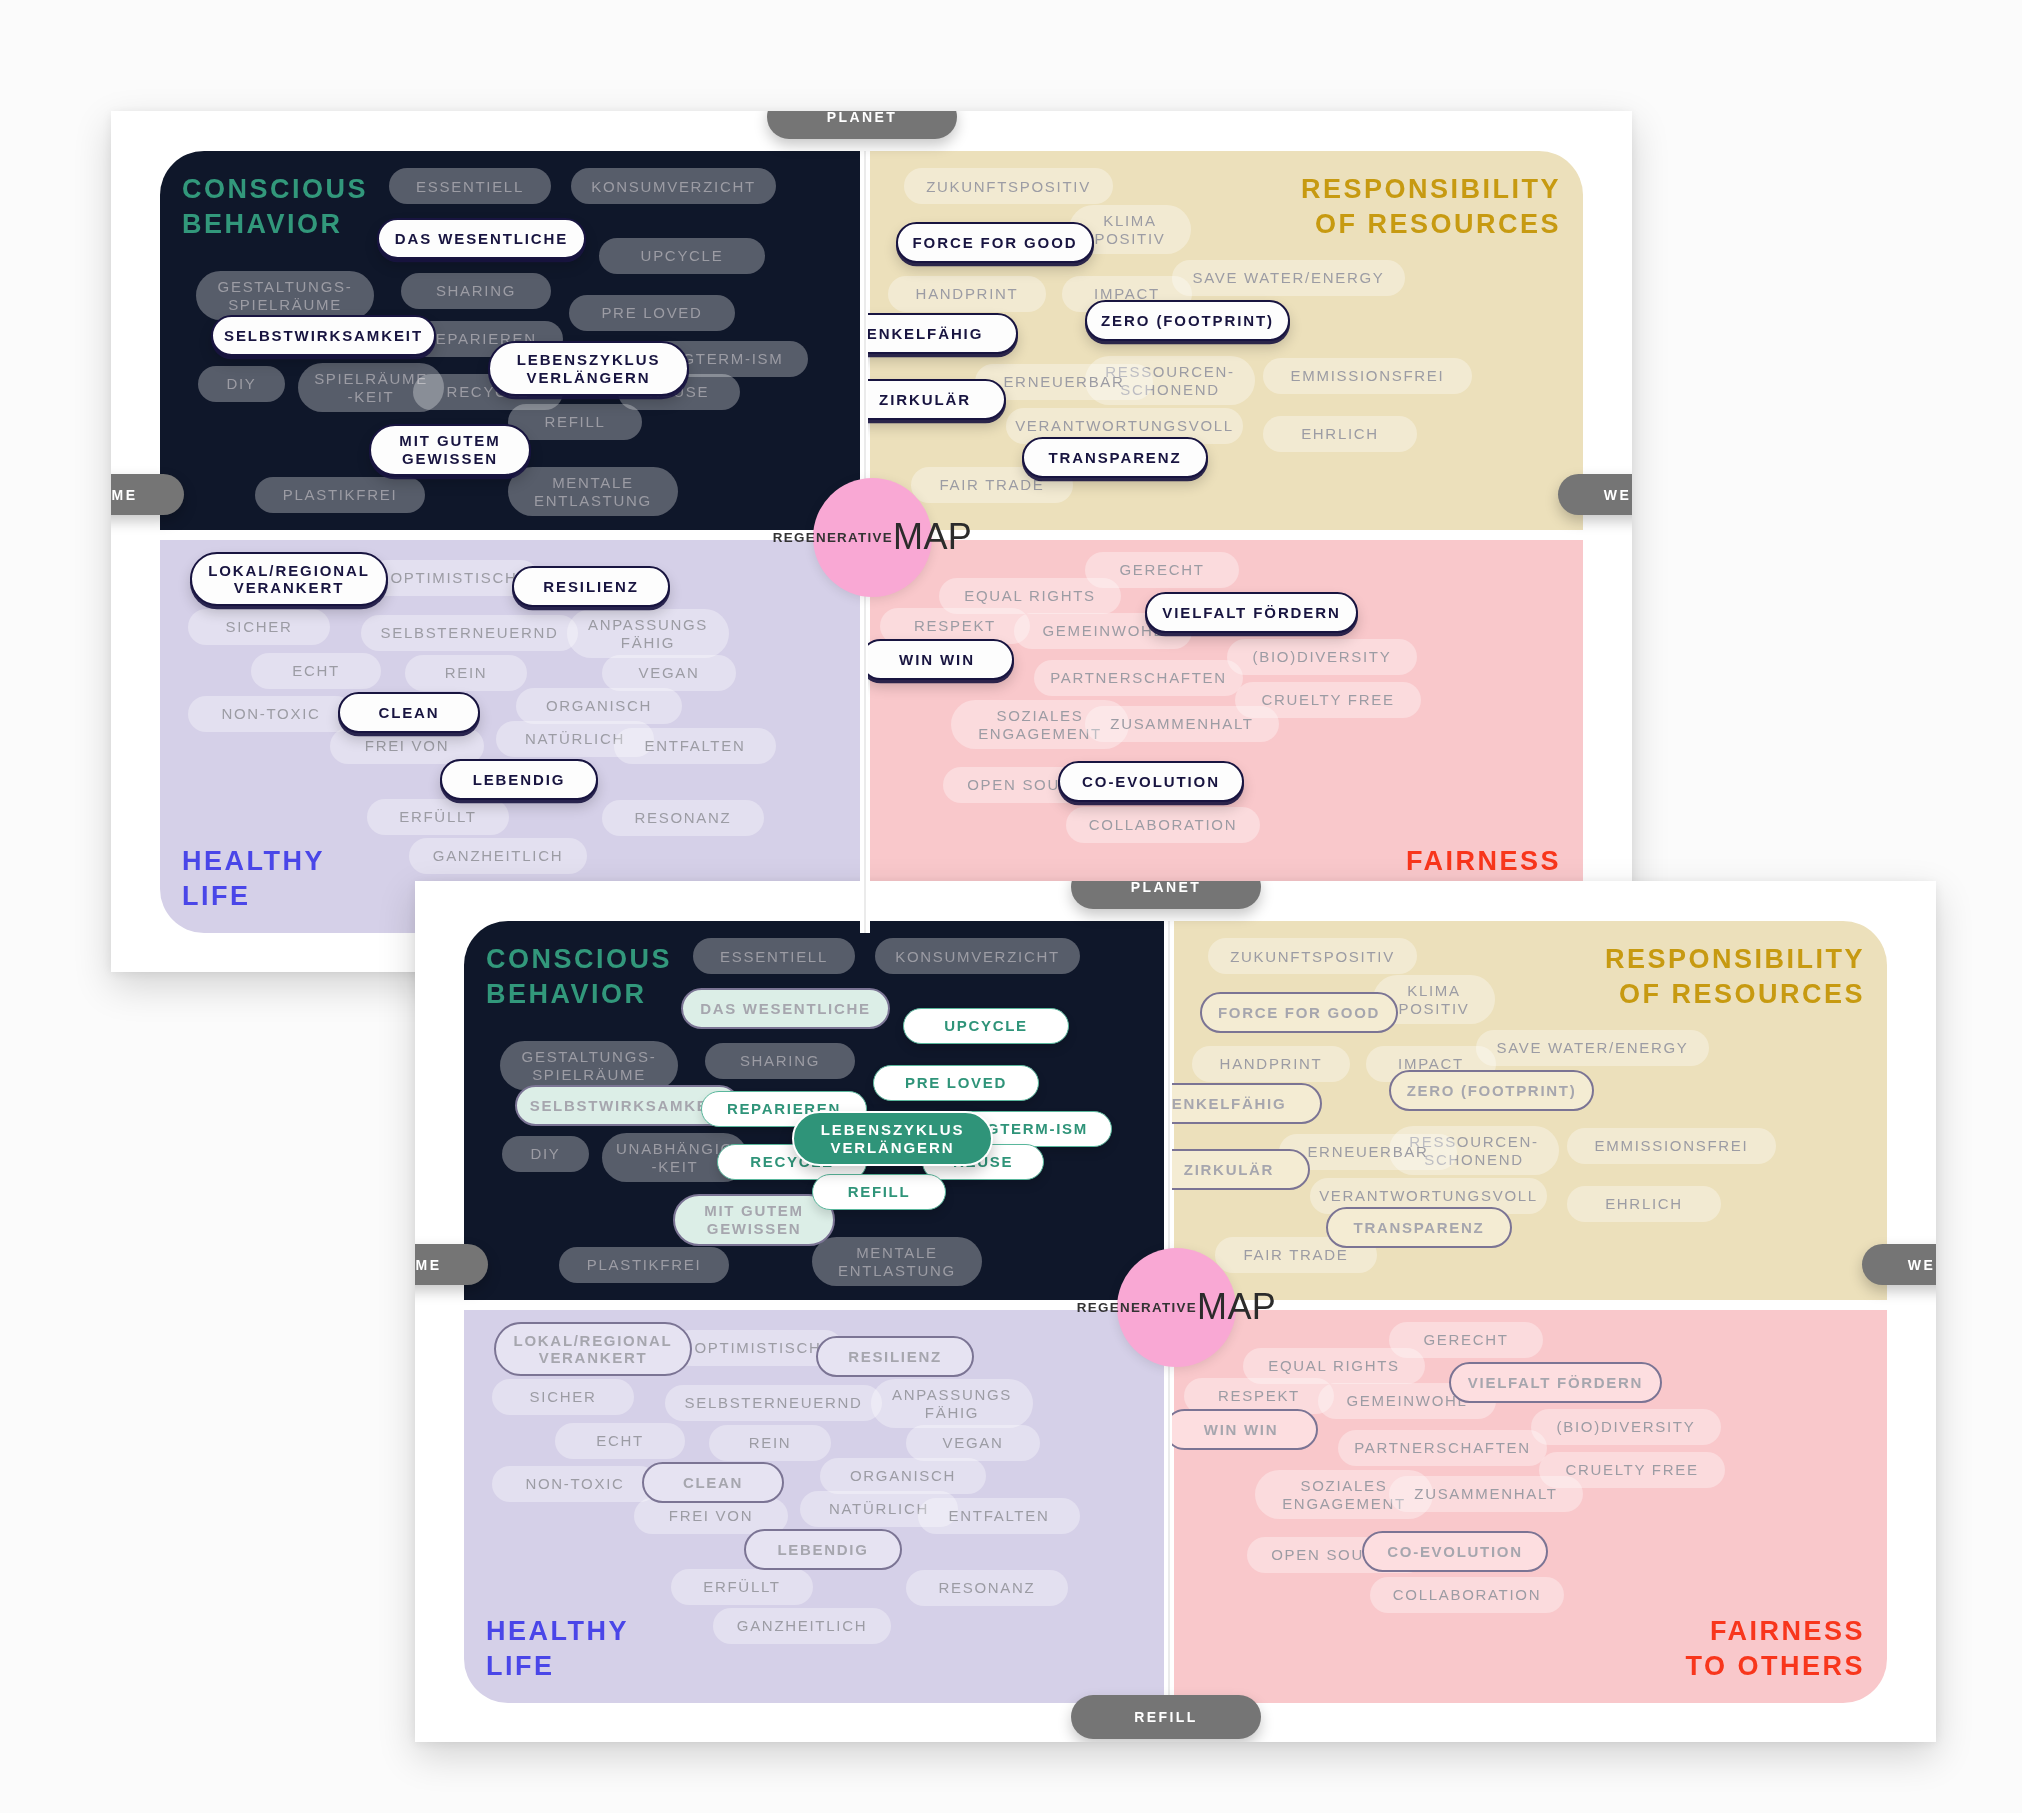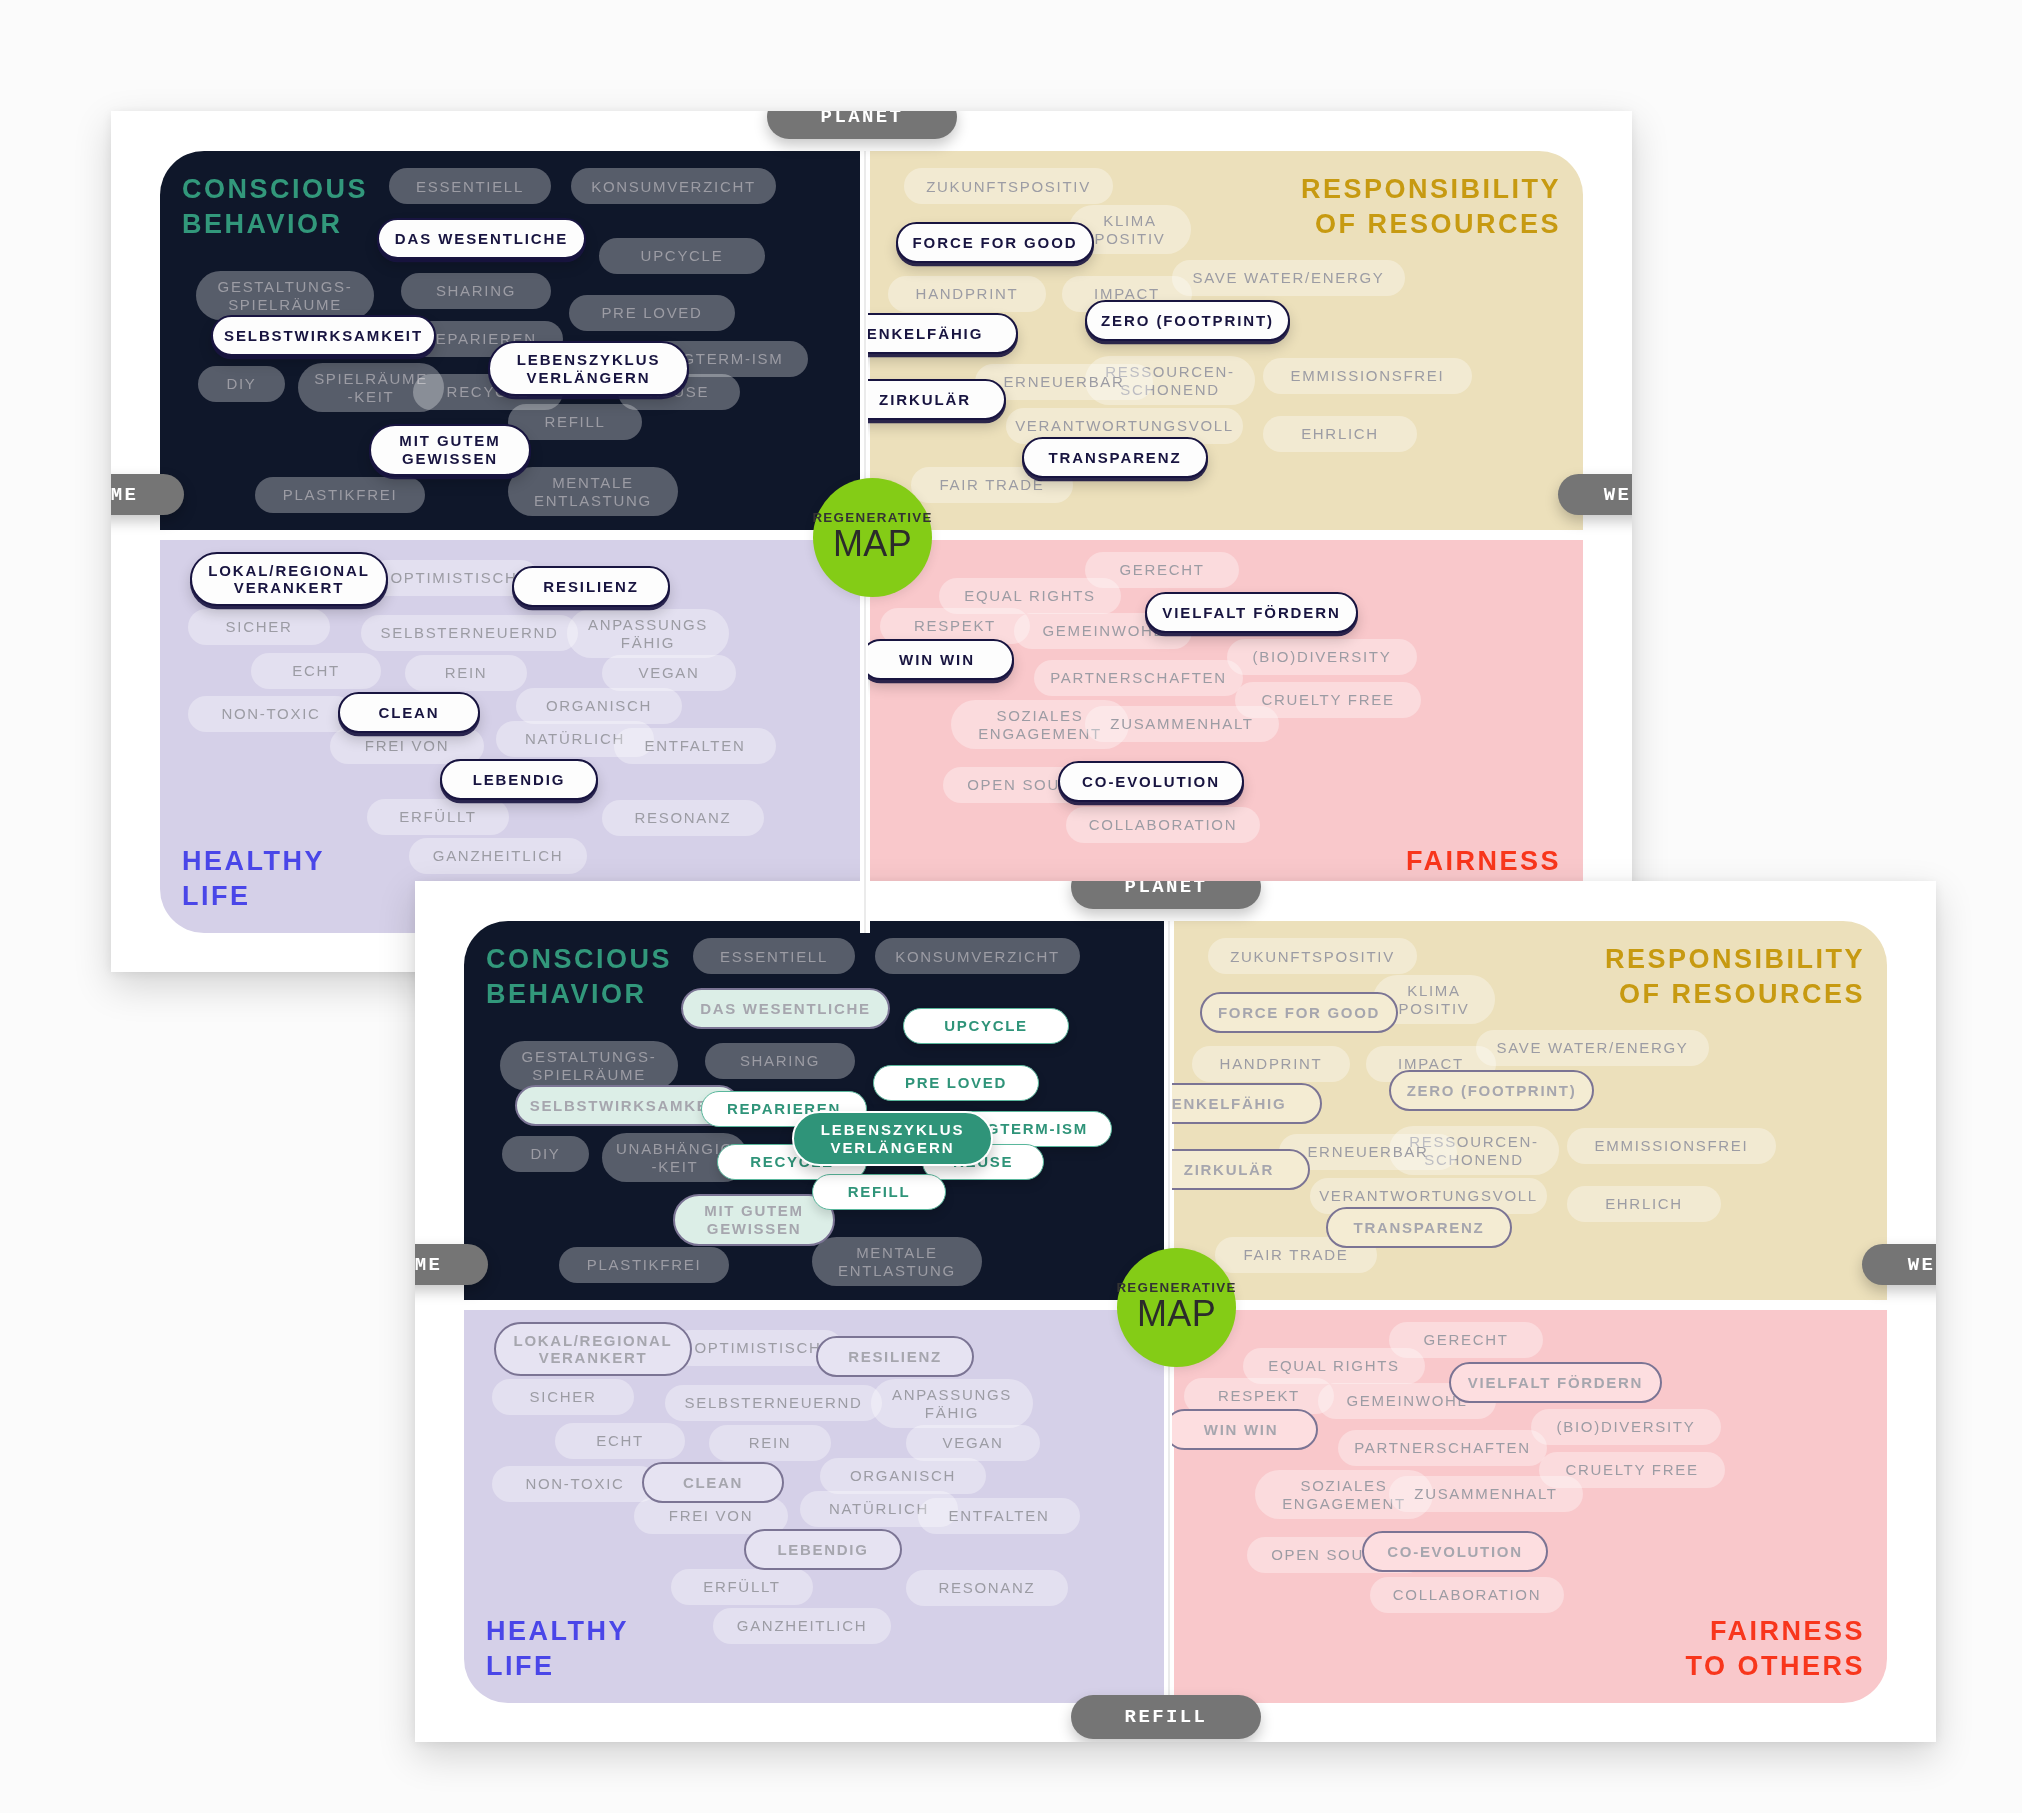--- a/index.html
+++ b/index.html
@@ -104,39 +104,38 @@
     font-weight:700;
     letter-spacing:1.9px;
     box-shadow:0 7.1px 14.2px rgba(0,0,0,.22);
     z-index:12;
   }
 
   
   .center-circle{
     position:absolute;
     width:119px;height:119px;border-radius:50%;
-    background:#84cc16;
+    background:#f9a8d4;
     left:702px;top:367px;
-    display:flex;flex-direction:column;align-items:center;justify-content:center;
+    display:flex;flex-direction:row;align-items:center;justify-content:center;
     box-shadow:0 2.4px 11px rgba(0,0,0,.10);
     z-index:20;
   }
   .cc-top{font-size:13.4px;letter-spacing:1.3px;color:#333;font-weight:700;}
   .cc-main{font-size:36px;letter-spacing:0.4px;color:#2b2b2b;font-weight:400;margin-top:-1.6px;}
 
   
   .badge{
     position:absolute;
     background:#757575;color:#fff;
-    font-size:19px;letter-spacing:2.4px;font-weight:700;
+    font-size:14px;letter-spacing:2.4px;font-weight:700;
     border-radius:789px;
     display:flex;align-items:center;justify-content:center;
     box-shadow:0 6.3px 14.2px rgba(0,0,0,.22);
     z-index:30;
-    font-family:Liberation Mono, monospace;
   }
   .b-planet{ left:656px; top:-16px; width:190px; height:44px; }
   .b-people{ left:656px; top:814px; width:190px; height:44px; }
   .b-me{     left:-46px; top:363px;  width:119px; height:41px;text-align:right; }
   .b-we{     left:1447px;top:363px;  width:119px; height:41px; }
 
   
   .gap-v{position:absolute;left:749px;top:40px;width:9.5px;height:782px;background:#ffffff;z-index:4;}
   .gap-h{position:absolute;left:49px;top:419px;width:1423px;height:9.5px;background:#ffffff;z-index:4;}
   .hair-v{position:absolute;left:753px;top:40px;width:1.6px;height:782px;background:#ebebeb;z-index:5;}

